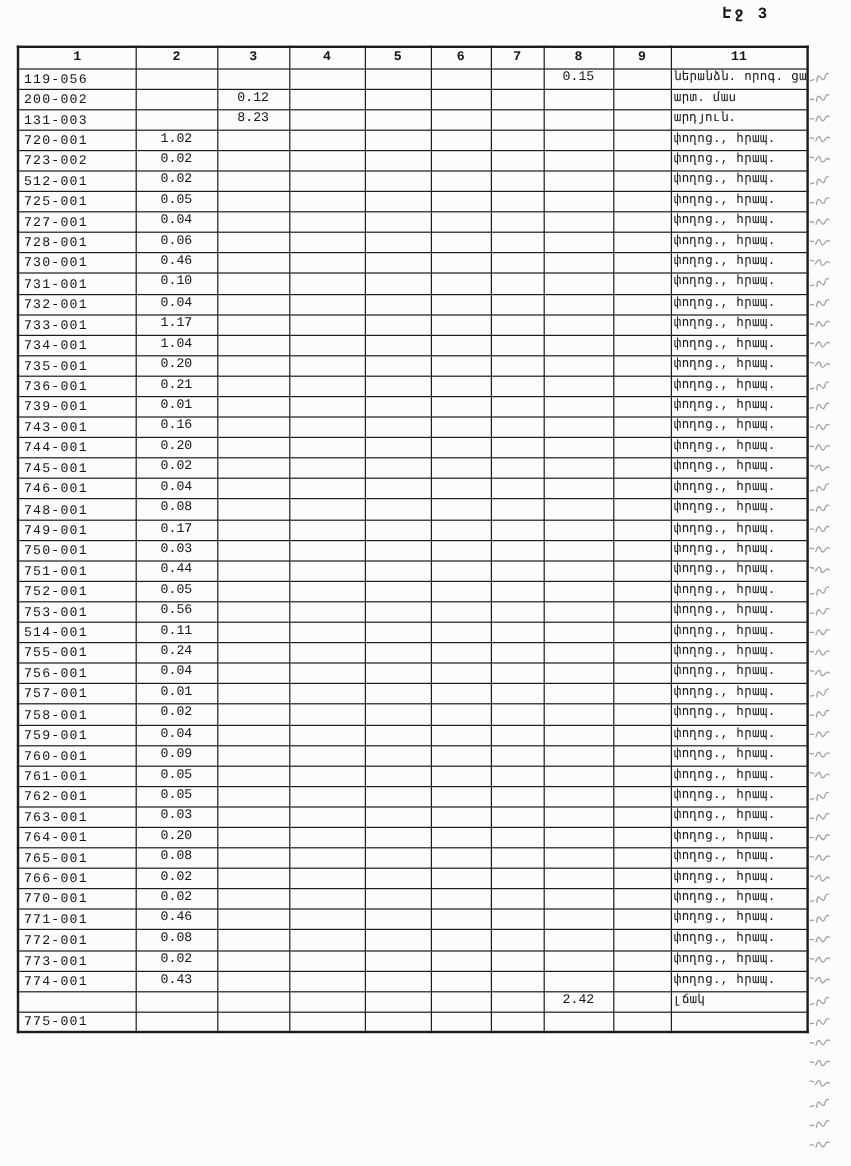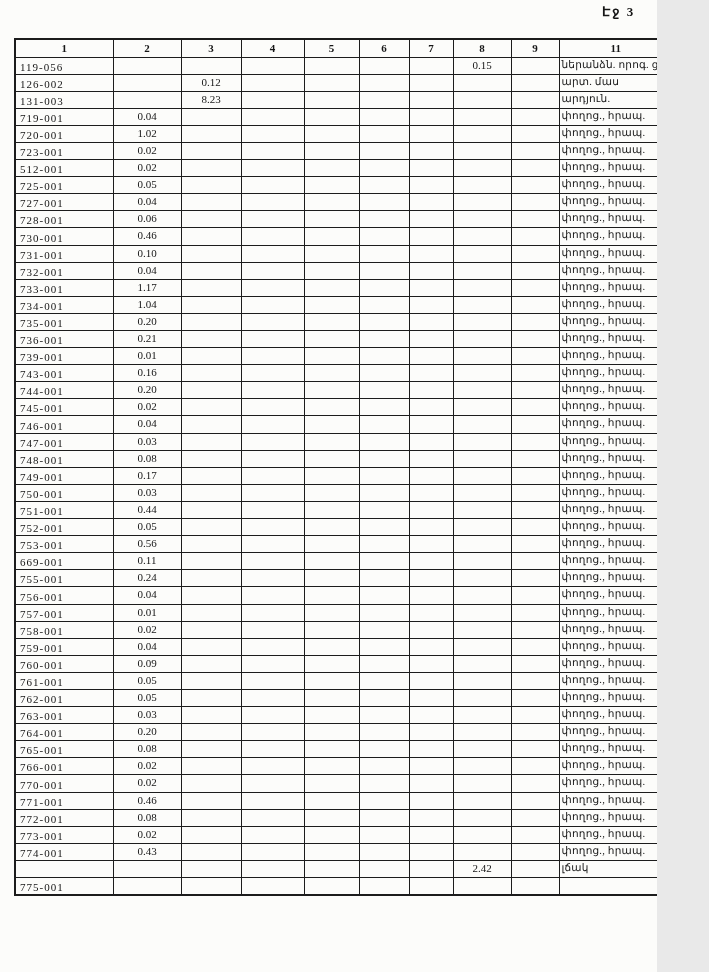--- a/index.html
+++ b/index.html
@@ -1,21 +1,21 @@
 <!DOCTYPE html>
 <html style="--ink: #161616; --paper: #fcfcfa;"><head>
 <meta charset="utf-8">
 <style>
   html,body{margin:0;padding:0;background:#e9e9e9;}
   .page{
     position:relative;
-    width:657px;height:972px;
+    width:709px;height:972px;
     background:var(--paper,#fcfcfa);
     overflow:hidden;
-    font-family:Liberation Serif, serif;
+    font-family:Liberation Mono, monospace;
     color:var(--ink,#161616);
   }
   .page-label{
     position:absolute;top:4px;left:602px;
     font-size:13px;font-weight:600;letter-spacing:2px;
     white-space:nowrap;
   }
   table.grid{
     position:absolute;top:38px;left:14px;
     width:658px;
@@ -89,21 +89,21 @@
           <td class="col-c3"></td>
           <td class="col-c4"></td>
           <td class="col-c5"></td>
           <td class="col-c6"></td>
           <td class="col-c7"></td>
           <td class="col-c8">0.15</td>
           <td class="col-c9"></td>
           <td class="col-c10">ներանձն. որոգ. ցանց</td>
         </tr>
         <tr>
-          <td class="col-c1">126-002</td>
+          <td class="col-c1">200-002</td>
           <td class="col-c2"></td>
           <td class="col-c3">0.12</td>
           <td class="col-c4"></td>
           <td class="col-c5"></td>
           <td class="col-c6"></td>
           <td class="col-c7"></td>
           <td class="col-c8"></td>
           <td class="col-c9"></td>
           <td class="col-c10">արտ. մաս</td>
         </tr>
@@ -113,45 +113,33 @@
           <td class="col-c3">8.23</td>
           <td class="col-c4"></td>
           <td class="col-c5"></td>
           <td class="col-c6"></td>
           <td class="col-c7"></td>
           <td class="col-c8"></td>
           <td class="col-c9"></td>
           <td class="col-c10">արդյուն.</td>
         </tr>
         <tr>
-          <td class="col-c1">719-001</td>
-          <td class="col-c2">0.04</td>
-          <td class="col-c3"></td>
-          <td class="col-c4"></td>
-          <td class="col-c5"></td>
-          <td class="col-c6"></td>
-          <td class="col-c7"></td>
-          <td class="col-c8"></td>
-          <td class="col-c9"></td>
-          <td class="col-c10">փողոց., հրապ.</td>
-        </tr>
-        <tr>
           <td class="col-c1">720-001</td>
           <td class="col-c2">1.02</td>
           <td class="col-c3"></td>
           <td class="col-c4"></td>
           <td class="col-c5"></td>
           <td class="col-c6"></td>
           <td class="col-c7"></td>
           <td class="col-c8"></td>
           <td class="col-c9"></td>
           <td class="col-c10">փողոց., հրապ.</td>
         </tr>
         <tr>
-          <td class="col-c1">723-001</td>
+          <td class="col-c1">723-002</td>
           <td class="col-c2">0.02</td>
           <td class="col-c3"></td>
           <td class="col-c4"></td>
           <td class="col-c5"></td>
           <td class="col-c6"></td>
           <td class="col-c7"></td>
           <td class="col-c8"></td>
           <td class="col-c9"></td>
           <td class="col-c10">փողոց., հրապ.</td>
         </tr>
@@ -341,32 +329,20 @@
           <td class="col-c3"></td>
           <td class="col-c4"></td>
           <td class="col-c5"></td>
           <td class="col-c6"></td>
           <td class="col-c7"></td>
           <td class="col-c8"></td>
           <td class="col-c9"></td>
           <td class="col-c10">փողոց., հրապ.</td>
         </tr>
         <tr>
-          <td class="col-c1">747-001</td>
-          <td class="col-c2">0.03</td>
-          <td class="col-c3"></td>
-          <td class="col-c4"></td>
-          <td class="col-c5"></td>
-          <td class="col-c6"></td>
-          <td class="col-c7"></td>
-          <td class="col-c8"></td>
-          <td class="col-c9"></td>
-          <td class="col-c10">փողոց., հրապ.</td>
-        </tr>
-        <tr>
           <td class="col-c1">748-001</td>
           <td class="col-c2">0.08</td>
           <td class="col-c3"></td>
           <td class="col-c4"></td>
           <td class="col-c5"></td>
           <td class="col-c6"></td>
           <td class="col-c7"></td>
           <td class="col-c8"></td>
           <td class="col-c9"></td>
           <td class="col-c10">փողոց., հրապ.</td>
@@ -425,21 +401,21 @@
           <td class="col-c3"></td>
           <td class="col-c4"></td>
           <td class="col-c5"></td>
           <td class="col-c6"></td>
           <td class="col-c7"></td>
           <td class="col-c8"></td>
           <td class="col-c9"></td>
           <td class="col-c10">փողոց., հրապ.</td>
         </tr>
         <tr>
-          <td class="col-c1">669-001</td>
+          <td class="col-c1">514-001</td>
           <td class="col-c2">0.11</td>
           <td class="col-c3"></td>
           <td class="col-c4"></td>
           <td class="col-c5"></td>
           <td class="col-c6"></td>
           <td class="col-c7"></td>
           <td class="col-c8"></td>
           <td class="col-c9"></td>
           <td class="col-c10">փողոց., հրապ.</td>
         </tr>

